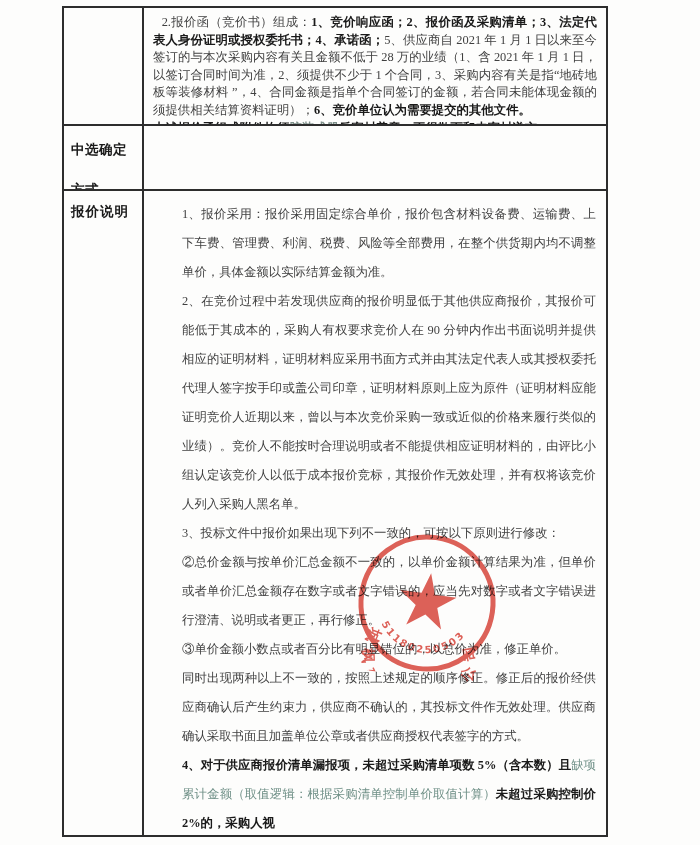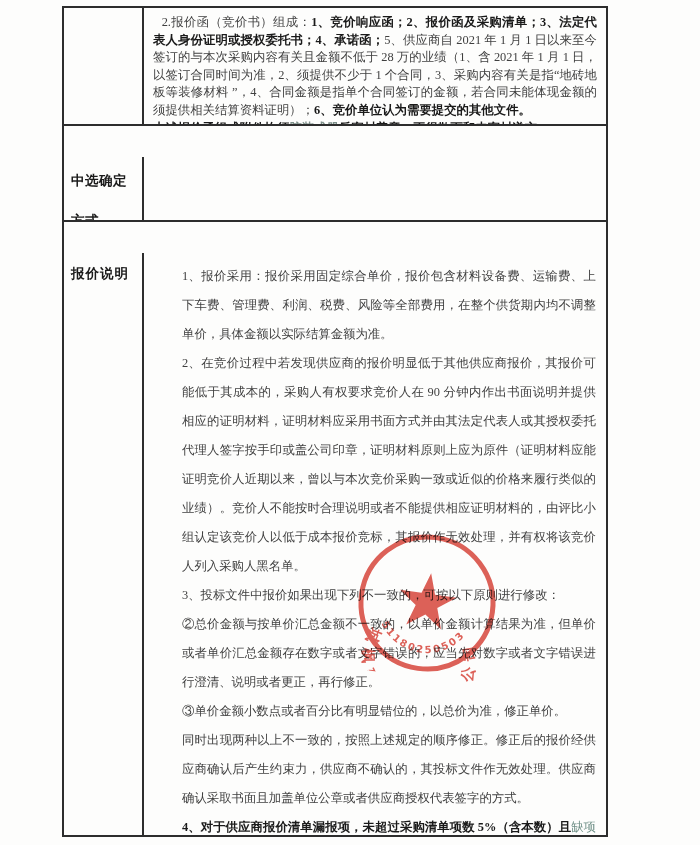--- a/index.html
+++ b/index.html
@@ -4,21 +4,21 @@
 <style>
   html,body { margin:0; padding:0; background:#ffffff; }
   .page {
     position:relative; width:700px; height:845px; background:#fefefdf5;
     font-family:"Liberation Serif","DejaVu Serif",serif;
     color:#3f3f3f; overflow:hidden; background:#fdfdfc;
   }
   .doc-table {
     position:absolute; left:62px; top:6px; width:546px; height:831px;
     border:2px solid #2d2d2d; box-sizing:border-box;
-    display:flex; flex-direction:column; background:transparent;gap:31px;
+    display:flex; flex-direction:column; background:transparent;
   }
   .trow { display:flex; border-bottom:2px solid #2d2d2d; box-sizing:border-box; overflow:hidden; }
   .trow:last-child { border-bottom:none; }
   .row-quote-composition { flex:0 0 118px; }
   .row-selection { flex:0 0 65px; }
   .row-notes { flex:1 1 auto; }
   .cell { box-sizing:border-box; overflow:hidden; }
   .label-cell {
     flex:0 0 80px; width:80px; border-right:2px solid #2d2d2d;
     font-weight:bold; color:#1a1a1a; font-size:13.5px; letter-spacing:0.5px;

